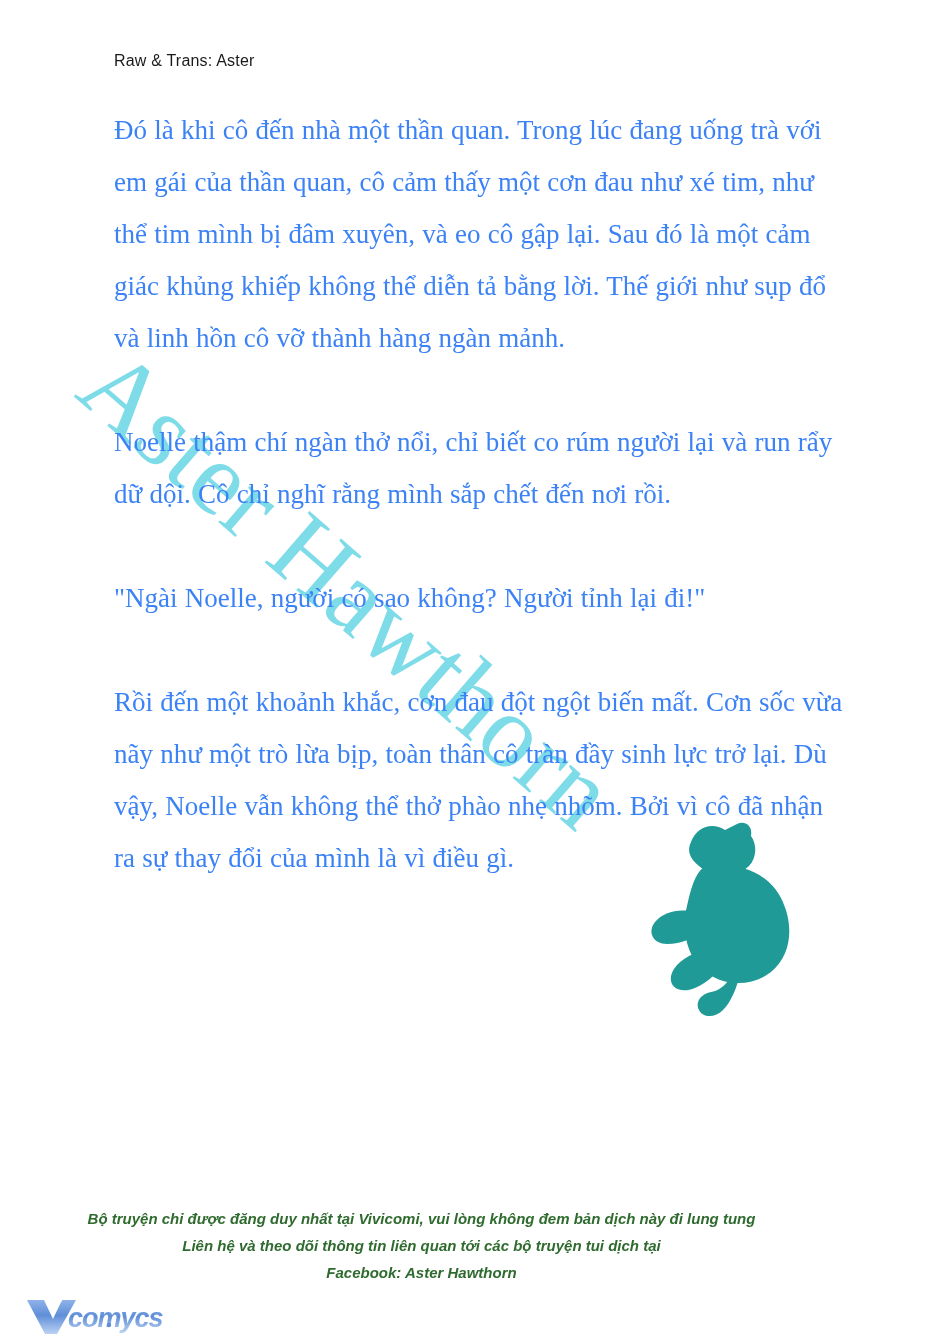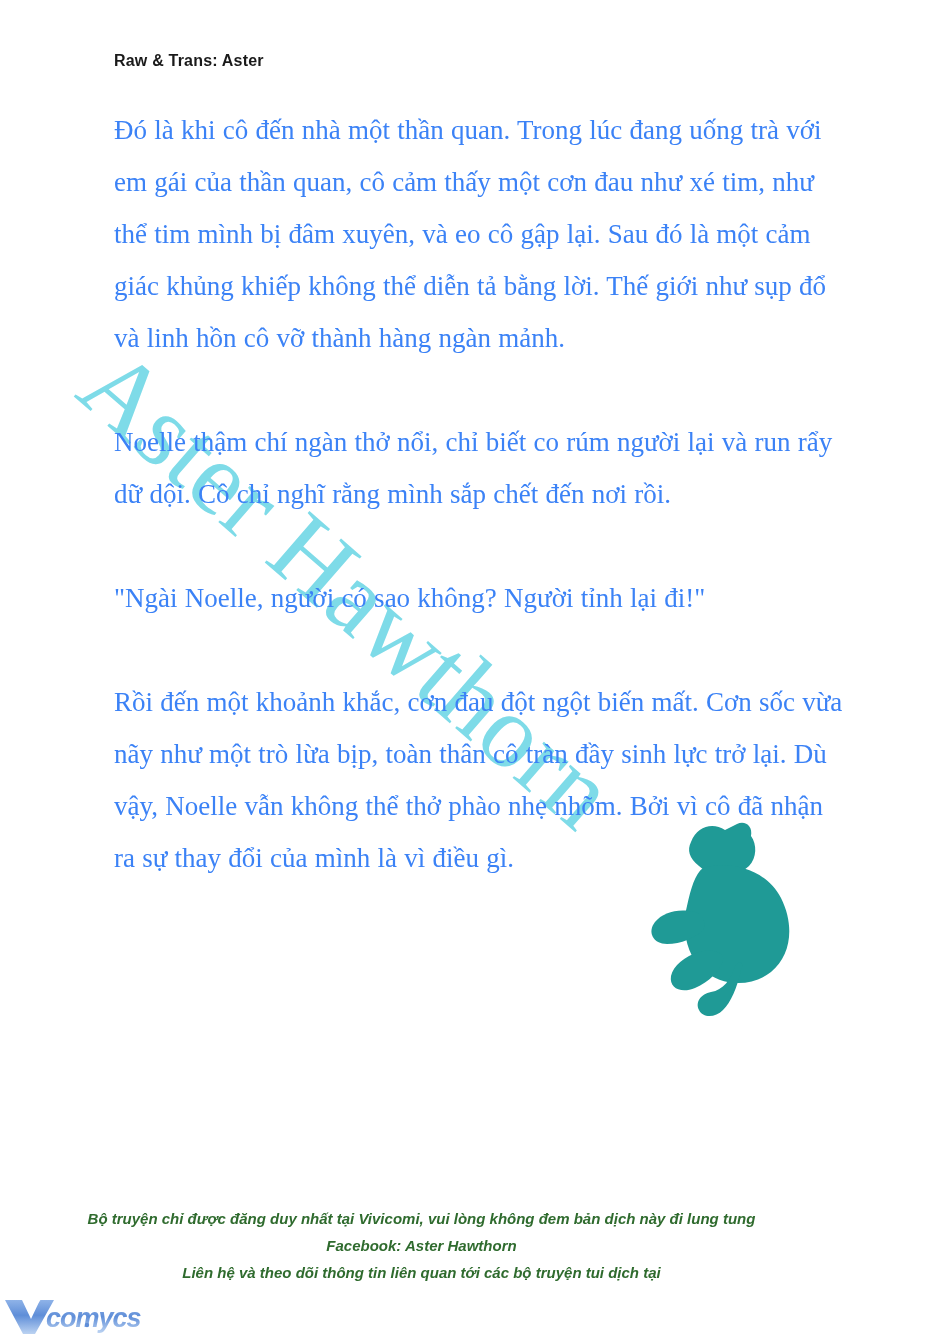--- a/index.html
+++ b/index.html
@@ -19,21 +19,20 @@
   
   .header {
     position: absolute;
     left: 114px;
     top: 52px;
     font-family: "Liberation Sans", "DejaVu Sans", sans-serif;
     font-size: 16px;
     color: #1a1a1a;
     letter-spacing: 0.2px;
     white-space: nowrap;
-    font-weight: bold;
   }
 
   
   .watermark {
     position: absolute;
     left: 130px;
     top: 330px;
     transform-origin: 0 0;
     transform: rotate(41deg);
     font-family: "Liberation Serif", "DejaVu Serif", serif;
@@ -89,21 +88,21 @@
     font-weight: bold;
     font-style: italic;
     color: #2f6b2e;
     line-height: 27px;
     white-space: nowrap;
   }
 
   
   .logo {
     position: absolute;
-    left: 2px;
+    left: 24px;
     top: 1292px;
     width: 145px;
     height: 46px;
     z-index: 3;
   }
   .logo svg { display: block; }
 </style>
 </head>
 <body>
 
@@ -156,22 +155,22 @@
 
   <div class="body-text">
     <p class="para">Đó là khi cô đến nhà một thần quan. Trong lúc đang uống trà với em gái của thần quan, cô cảm thấy một cơn đau như xé tim, như thể tim mình bị đâm xuyên, và eo cô gập lại. Sau đó là một cảm giác khủng khiếp không thể diễn tả bằng lời. Thế giới như sụp đổ và linh hồn cô vỡ thành hàng ngàn mảnh.</p>
     <p class="para">Noelle thậm chí ngàn thở nổi, chỉ biết co rúm người lại và run rẩy dữ dội. Cô chỉ nghĩ rằng mình sắp chết đến nơi rồi.</p>
     <p class="para">"Ngài Noelle, người có sao không? Người tỉnh lại đi!"</p>
     <p class="para">Rồi đến một khoảnh khắc, cơn đau đột ngột biến mất. Cơn sốc vừa nãy như một trò lừa bịp, toàn thân cô tràn đầy sinh lực trở lại. Dù vậy, Noelle vẫn không thể thở phào nhẹ nhõm. Bởi vì cô đã nhận ra sự thay đổi của mình là vì điều gì.</p>
   </div>
 
   <div class="footer">
     <div class="footer-line">Bộ truyện chỉ được đăng duy nhất tại Vivicomi, vui lòng không đem bản dịch này đi lung tung</div>
+    <div class="footer-line">Liên hệ và theo dõi thông tin liên quan tới các bộ truyện tui dịch tại</div>
     <div class="footer-line">Facebook: Aster Hawthorn</div>
-    <div class="footer-line">Liên hệ và theo dõi thông tin liên quan tới các bộ truyện tui dịch tại</div>
   </div>
 
   <div class="logo">
     <svg viewBox="0 0 145 46" width="145" height="46" xmlns="http://www.w3.org/2000/svg">
       <defs>
         <linearGradient id="logoGrad" x1="0" y1="0" x2="0" y2="1">
           <stop offset="0%" stop-color="#8fb3e8"></stop>
           <stop offset="45%" stop-color="#5f8ed8"></stop>
           <stop offset="100%" stop-color="#bcd3f2"></stop>
         </linearGradient>

